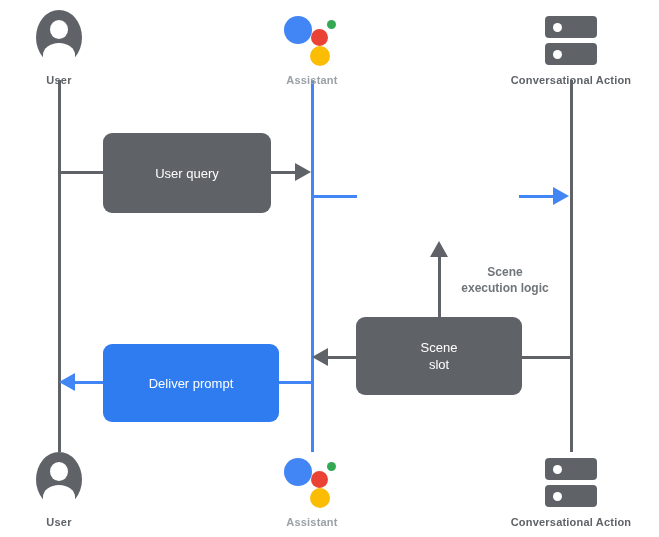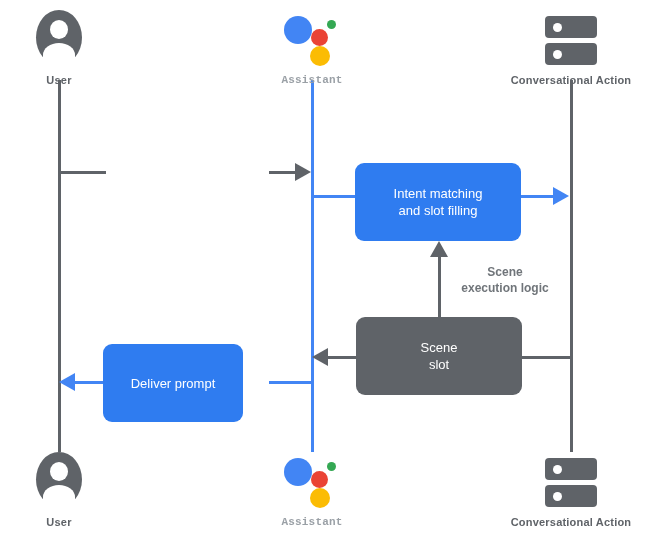--- a/index.html
+++ b/index.html
@@ -35,21 +35,21 @@
     width: 180px;
     text-align: center;
   }
   .actor-label {
     margin-top: 6px;
     font-size: 11px;
     font-weight: bold;
     letter-spacing: 0.2px;
     color: #5f6368;
   }
-  .actor-label.light { color: #9aa0a6; font-family: Liberation Mono, monospace; }
+  .actor-label.light { color: #9aa0a6; }
 
   
   .user-icon {
     width: 46px;
     height: 58px;
     margin: 0 auto;
     position: relative;
   }
   .user-icon .head-ring {
     position: absolute;
@@ -227,31 +227,28 @@
           <div class="led"></div>
         </div>
     </div>
     <div class="actor-label">Conversational Action</div>
   </div>
 
   <div class="hline gray-c" style="left:58px;  top:171px; width:48px;"></div>
   <div class="hline gray-c" style="left:269px; top:171px; width:28px;"></div>
   <div class="arrow right-gray" style="left:295px; top:163px;"></div>
 
+  <div class="node gray" style="left:103px; top:133px; width:168px; height:80px;">
+    <span>User query</span>
+  </div>
 
   <div class="hline blue-c" style="left:311px; top:195px; width:46px;"></div>
   <div class="hline blue-c" style="left:519px; top:195px; width:40px;"></div>
   <div class="arrow right-blue" style="left:553px; top:187px;"></div>
 
-  <div class="node blue" style="left:355px; top:163px; width:166px; height:78px;">
-    <span>
-      <span>Intent matching</span><br>
-      <span>and slot filling</span>
-    </span>
-  </div>
 
   <div class="vline gray-c" style="left:438px; top:255px; height:63px;"></div>
   <div class="arrow up-gray" style="left:430px; top:241px;"></div>
 
   <div class="loop-label" style="left:440px; top:264px;">
     <span>Scene</span><br>
     <span>execution logic</span>
   </div>
 
   <div class="hline gray-c" style="left:520px; top:356px; width:51px;"></div>
@@ -262,21 +259,21 @@
     <span>
       <span>Scene</span><br>
       <span>slot</span>
     </span>
   </div>
 
   <div class="hline blue-c" style="left:269px; top:381px; width:45px;"></div>
   <div class="hline blue-c" style="left:75px;  top:381px; width:30px;"></div>
   <div class="arrow left-blue" style="left:59px; top:373px;"></div>
 
-  <div class="node blue" style="left:103px; top:344px; width:140px; height:78px;">
+  <div class="node blue" style="left:103px; top:344px; width:176px; height:78px;">
     <span>Deliver prompt</span>
   </div>
 
   <div class="actor" style="left:-31px; top:452px;">
     <div class="user-icon">
       <div class="head-ring"></div>
       <div class="head"></div>
       <div class="body"></div>
       <div class="mask"></div>
     </div>

